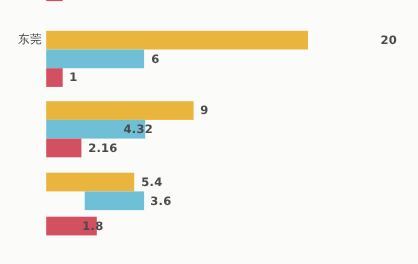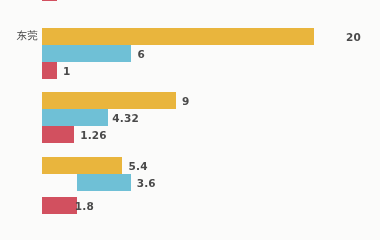--- a/index.html
+++ b/index.html
@@ -70,55 +70,55 @@
 
 <div id="chart-root">
   <div class="plot-area">
       <div class="group" style="top: -16px; height: 17px;">
         <div class="bar-row" style="top: 0px; width: 14.9px;">
           <div class="bar" style="background: rgb(210, 80, 95); width: 100%;"></div>
         </div>
       </div>
       <div class="group" style="top: 28px; height: 51px;">
         <div class="group-label" style="top: 1px;">东莞</div>
-        <div class="bar-row" style="top: 0px; width: 272px;">
+        <div class="bar-row" style="top: 0px; width: 238px;">
           <div class="bar" style="background: rgb(233, 181, 61); width: 100%;"></div>
           <span class="bar-value" style="left: 304px;">20</span>
         </div>
         <div class="bar-row" style="top: 17px; width: 89.4px;">
           <div class="bar" style="background: rgb(111, 192, 214); width: 100%;"></div>
           <span class="bar-value" style="left: 95.4px;">6</span>
         </div>
         <div class="bar-row" style="top: 34px; width: 14.9px;">
           <div class="bar" style="background: rgb(210, 80, 95); width: 100%;"></div>
           <span class="bar-value" style="left: 20.9px;">1</span>
         </div>
       </div>
       <div class="group" style="top: 92px; height: 51px;">
         <div class="bar-row" style="top: 0px; width: 134.1px;">
           <div class="bar" style="background: rgb(233, 181, 61); width: 100%;"></div>
           <span class="bar-value" style="left: 140.1px;">9</span>
         </div>
-        <div class="bar-row" style="top: 17px; width: 66px;">
+        <div class="bar-row" style="top: 17px; width: 66px; padding-left: 24px;">
           <div class="bar" style="background: rgb(111, 192, 214); width: 100%;"></div>
           <span class="bar-value" style="left: 70.368px;">4.32</span>
         </div>
         <div class="bar-row" style="top: 34px; width: 32.184px;">
           <div class="bar" style="background: rgb(210, 80, 95); width: 100%;"></div>
-          <span class="bar-value" style="left: 38.184px;">1.26</span>
+          <span class="bar-value" style="left: 38.184px;">2.16</span>
         </div>
       </div>
       <div class="group" style="top: 157px; height: 51px;">
         <div class="bar-row" style="top: 0px; width: 80.46px; text-align: center;">
           <div class="bar" style="background: rgb(233, 181, 61); width: 100%;"></div>
           <span class="bar-value" style="left: 86.46px;">5.4</span>
         </div>
         <div class="bar-row" style="top: 17px; width: 53.64px; margin-left: 35px;">
           <div class="bar" style="background: rgb(111, 192, 214); width: 100%;"></div>
           <span class="bar-value" style="left: 59.64px;">3.6</span>
         </div>
-        <div class="bar-row" style="top: 40px; width: 35px; text-align: right;">
+        <div class="bar-row" style="top: 40px; width: 46px; text-align: right;">
           <div class="bar" style="background: rgb(210, 80, 95); width: 100%;"></div>
           <span class="bar-value" style="left: 32.82px;">1.8</span>
         </div>
       </div>
     </div>
 </div>
 
 </body></html>

